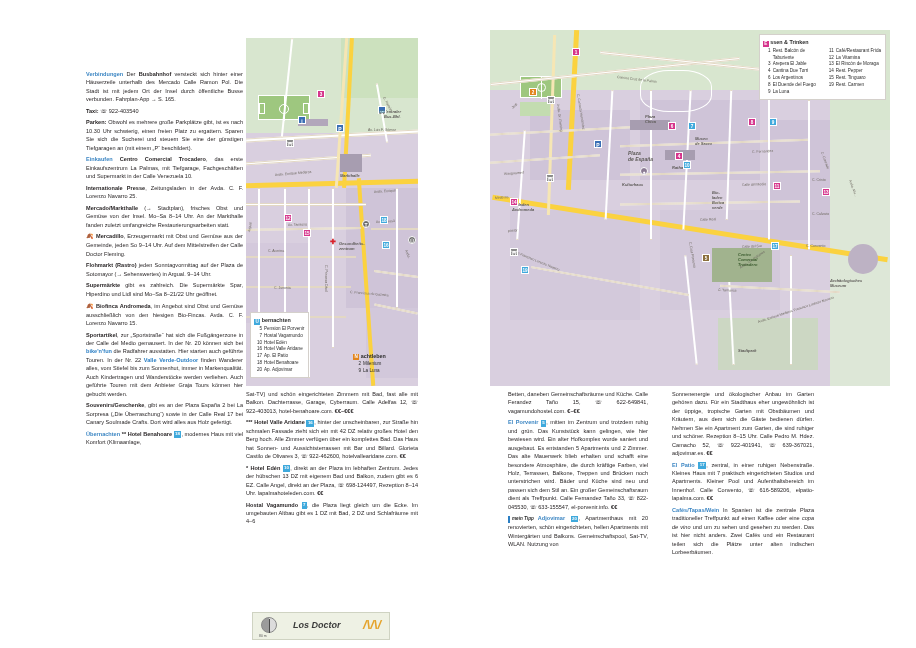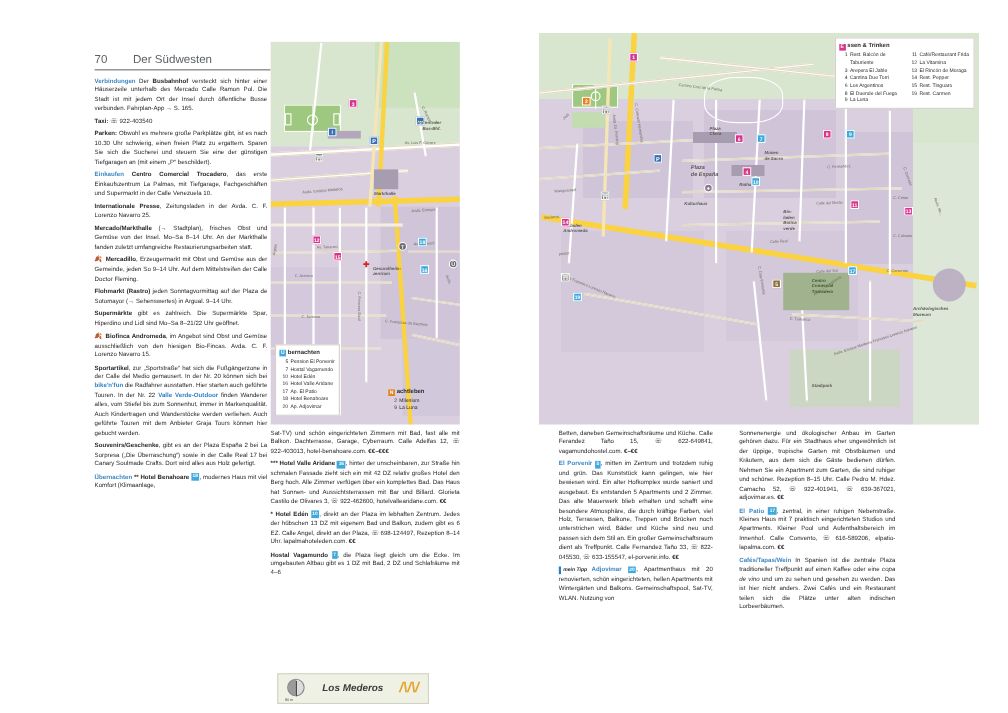--- a/index.html
+++ b/index.html
@@ -166,24 +166,20 @@
     font-size:4.4px; font-weight:bold; padding:0 1.4px;
     vertical-align: 0.5px;
   }
   .leaf { color:#4c9c3f; font-size:6px; }
 </style>
 </head>
 <body>
 
 <div id="page">
 
-  <div class="page-head">
-    <span class="pno">70</span>
-    <span class="ptitle">Der Südwesten</span>
-  </div>
 
   <div class="body-col" id="col-left-1" style="left:86px; top:70px; width:157px;">
       <p><span class="hdr-blue">Verbindungen</span> Der <b>Busbahnhof</b> versteckt sich hinter einer Häuserzeile unterhalb des Mercado Calle Ramon Pol. Die Stadt ist mit jedem Ort der Insel durch öffentliche Busse verbunden. Fahrplan-App → S. 165.</p>
       <p><span class="bold">Taxi:</span> ☏ 922-403540</p>
       <p><span class="bold">Parken:</span> Obwohl es mehrere große Parkplätze gibt, ist es nach 10.30 Uhr schwierig, einen freien Platz zu ergattern. Sparen Sie sich die Sucherei und steuern Sie eine der günstigen Tiefgaragen an (mit einem „P“ beschildert).</p>
       <p><span class="hdr-blue">Einkaufen</span>  <b>Centro Comercial Trocadero</b>, das erste Einkaufszentrum La Palmas, mit Tiefgarage, Fachgeschäften und Supermarkt in der Calle Venezuela 10.</p>
       <p><span class="bold">Internationale Presse</span>, Zeitungsladen in der Avda. C. F. Lorenzo Navarro 25.</p>
       <p><span class="bold">Mercado/Markthalle</span> (→ Stadtplan), frisches Obst und Gemüse von der Insel. Mo–Sa 8–14 Uhr. An der Markthalle fanden zuletzt umfangreiche Restaurierungsarbeiten statt.</p>
       <p><span class="leaf">🍂</span> <span class="bold">Mercadillo</span>, Erzeugermarkt mit Obst und Gemüse aus der Gemeinde, jeden So 9–14 Uhr. Auf dem Mittelstreifen der Calle Doctor Fleming.</p>
       <p><span class="bold">Flohmarkt (Rastro)</span> jeden Sonntagvormittag auf der Plaza de Sotomayor (→ Sehenswertes) in Argual. 9–14 Uhr.</p>
@@ -437,17 +433,17 @@
             <li><span class="num">15</span><span>Rest. Tinguaro</span></li>
             <li><span class="num">19</span><span>Rest. Carmen</span></li>
           </ul>
       </div>
     </div>
   </div>
 
   <div class="scalebar">
     <div class="compass"></div>
     <div class="sc-txt">80 m</div>
-    <div class="town">Los Mederos</div>
+    <div class="town">Los Doctor</div>
     <div class="logo">/\/\/</div>
   </div>
 
 </div>
 
 </body></html>

